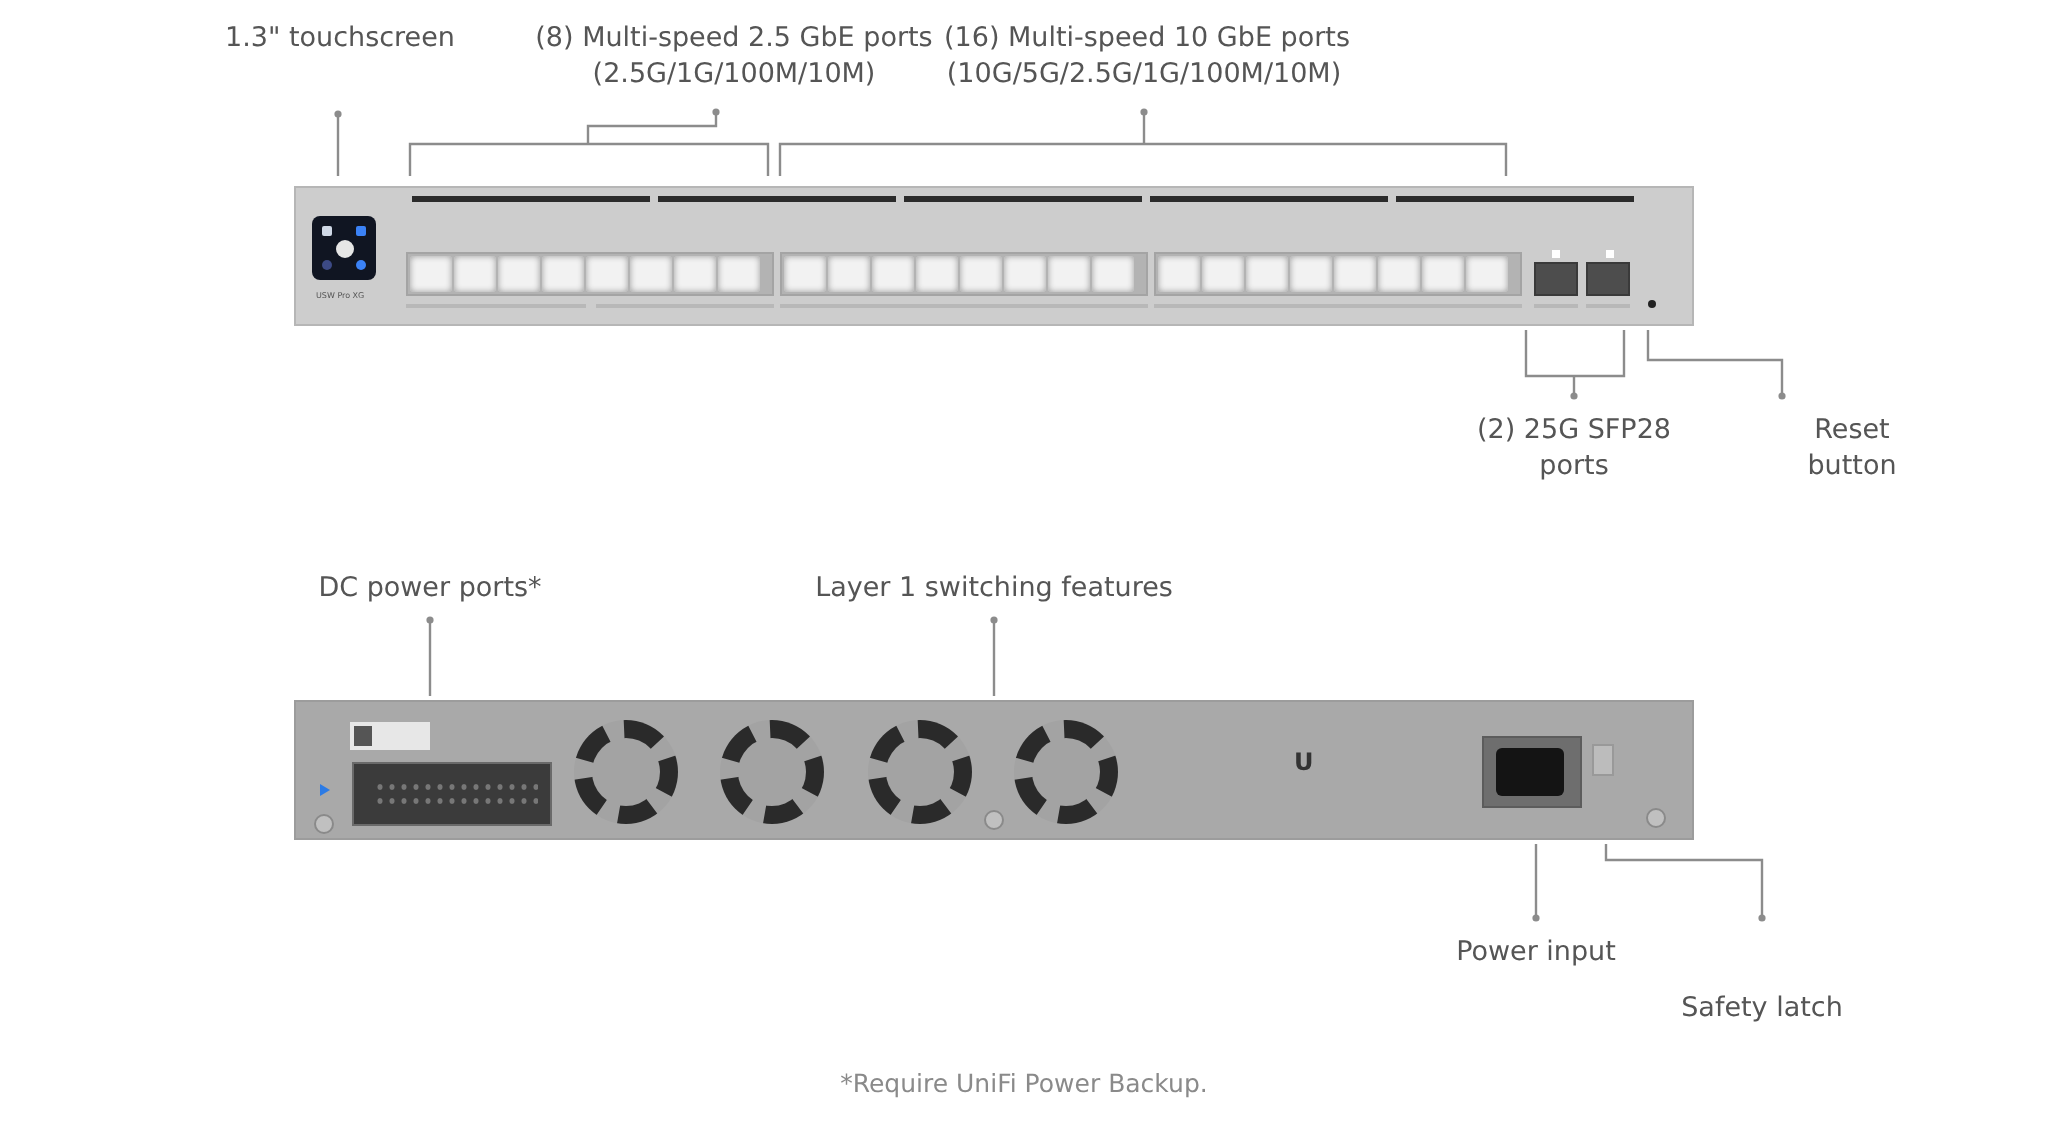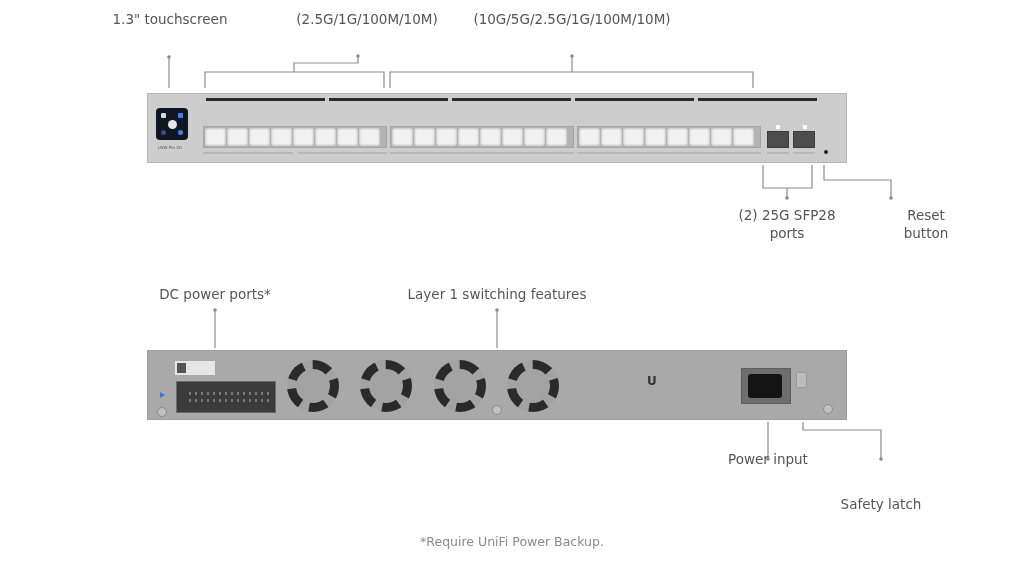--- a/index.html
+++ b/index.html
@@ -67,23 +67,25 @@
       <circle cx="497" cy="310" r="1.8"></circle>
     <circle cx="768" cy="459" r="1.8"></circle>
       <circle cx="881" cy="459" r="1.8"></circle>
   </g>
 </svg>
 
 <div class="lbl" style="left:70px;top:10px;width:200px;">
   <div>1.3" touchscreen</div>
 </div>
 <div class="lbl" style="left:258px;top:10px;width:218px;">
+  <div>(8) Multi-speed 2.5 GbE ports</div>
   <div>(2.5G/1G/100M/10M)</div>
 </div>
 <div class="lbl" style="left:472px;top:10px;width:200px;">
+  <div>(16) Multi-speed 10 GbE ports</div>
   <div>(10G/5G/2.5G/1G/100M/10M)</div>
 </div>
 <div class="lbl" style="left:727px;top:206px;width:120px;">
   <div>(2) 25G SFP28</div>
   <div>ports</div>
 </div>
 <div class="lbl" style="left:886px;top:206px;width:80px;">
   <div>Reset</div>
   <div>button</div>
 </div>
@@ -144,21 +146,21 @@
   <div class="sfpled" style="left:655px;"></div>
   <div class="sfp" style="left:619px;"></div>
   <div class="sfp" style="left:645px;"></div>
   <div class="under" style="left:619px;width:22px;"></div>
   <div class="under" style="left:645px;width:22px;"></div>
   <div class="reset"></div>
 </div>
 
 <div class="lbl" style="left:140px;top:285px;width:150px;">DC power ports*</div>
 <div class="lbl" style="left:397px;top:285px;width:200px;">Layer 1 switching features</div>
-<div class="lbl" style="left:718px;top:450px;width:100px;">Power input</div>
+<div class="lbl" style="left:718px;top:467px;width:100px;">Power input</div>
 <div class="lbl" style="left:826px;top:467px;width:110px;margin-top:28px;">Safety latch</div>
 
 <div class="device" id="rear">
   <div class="blueled"></div>
   <div class="qr">
       <i></i>
     </div>
   <div class="dcconn">
       <div class="pins"></div>
     </div>

